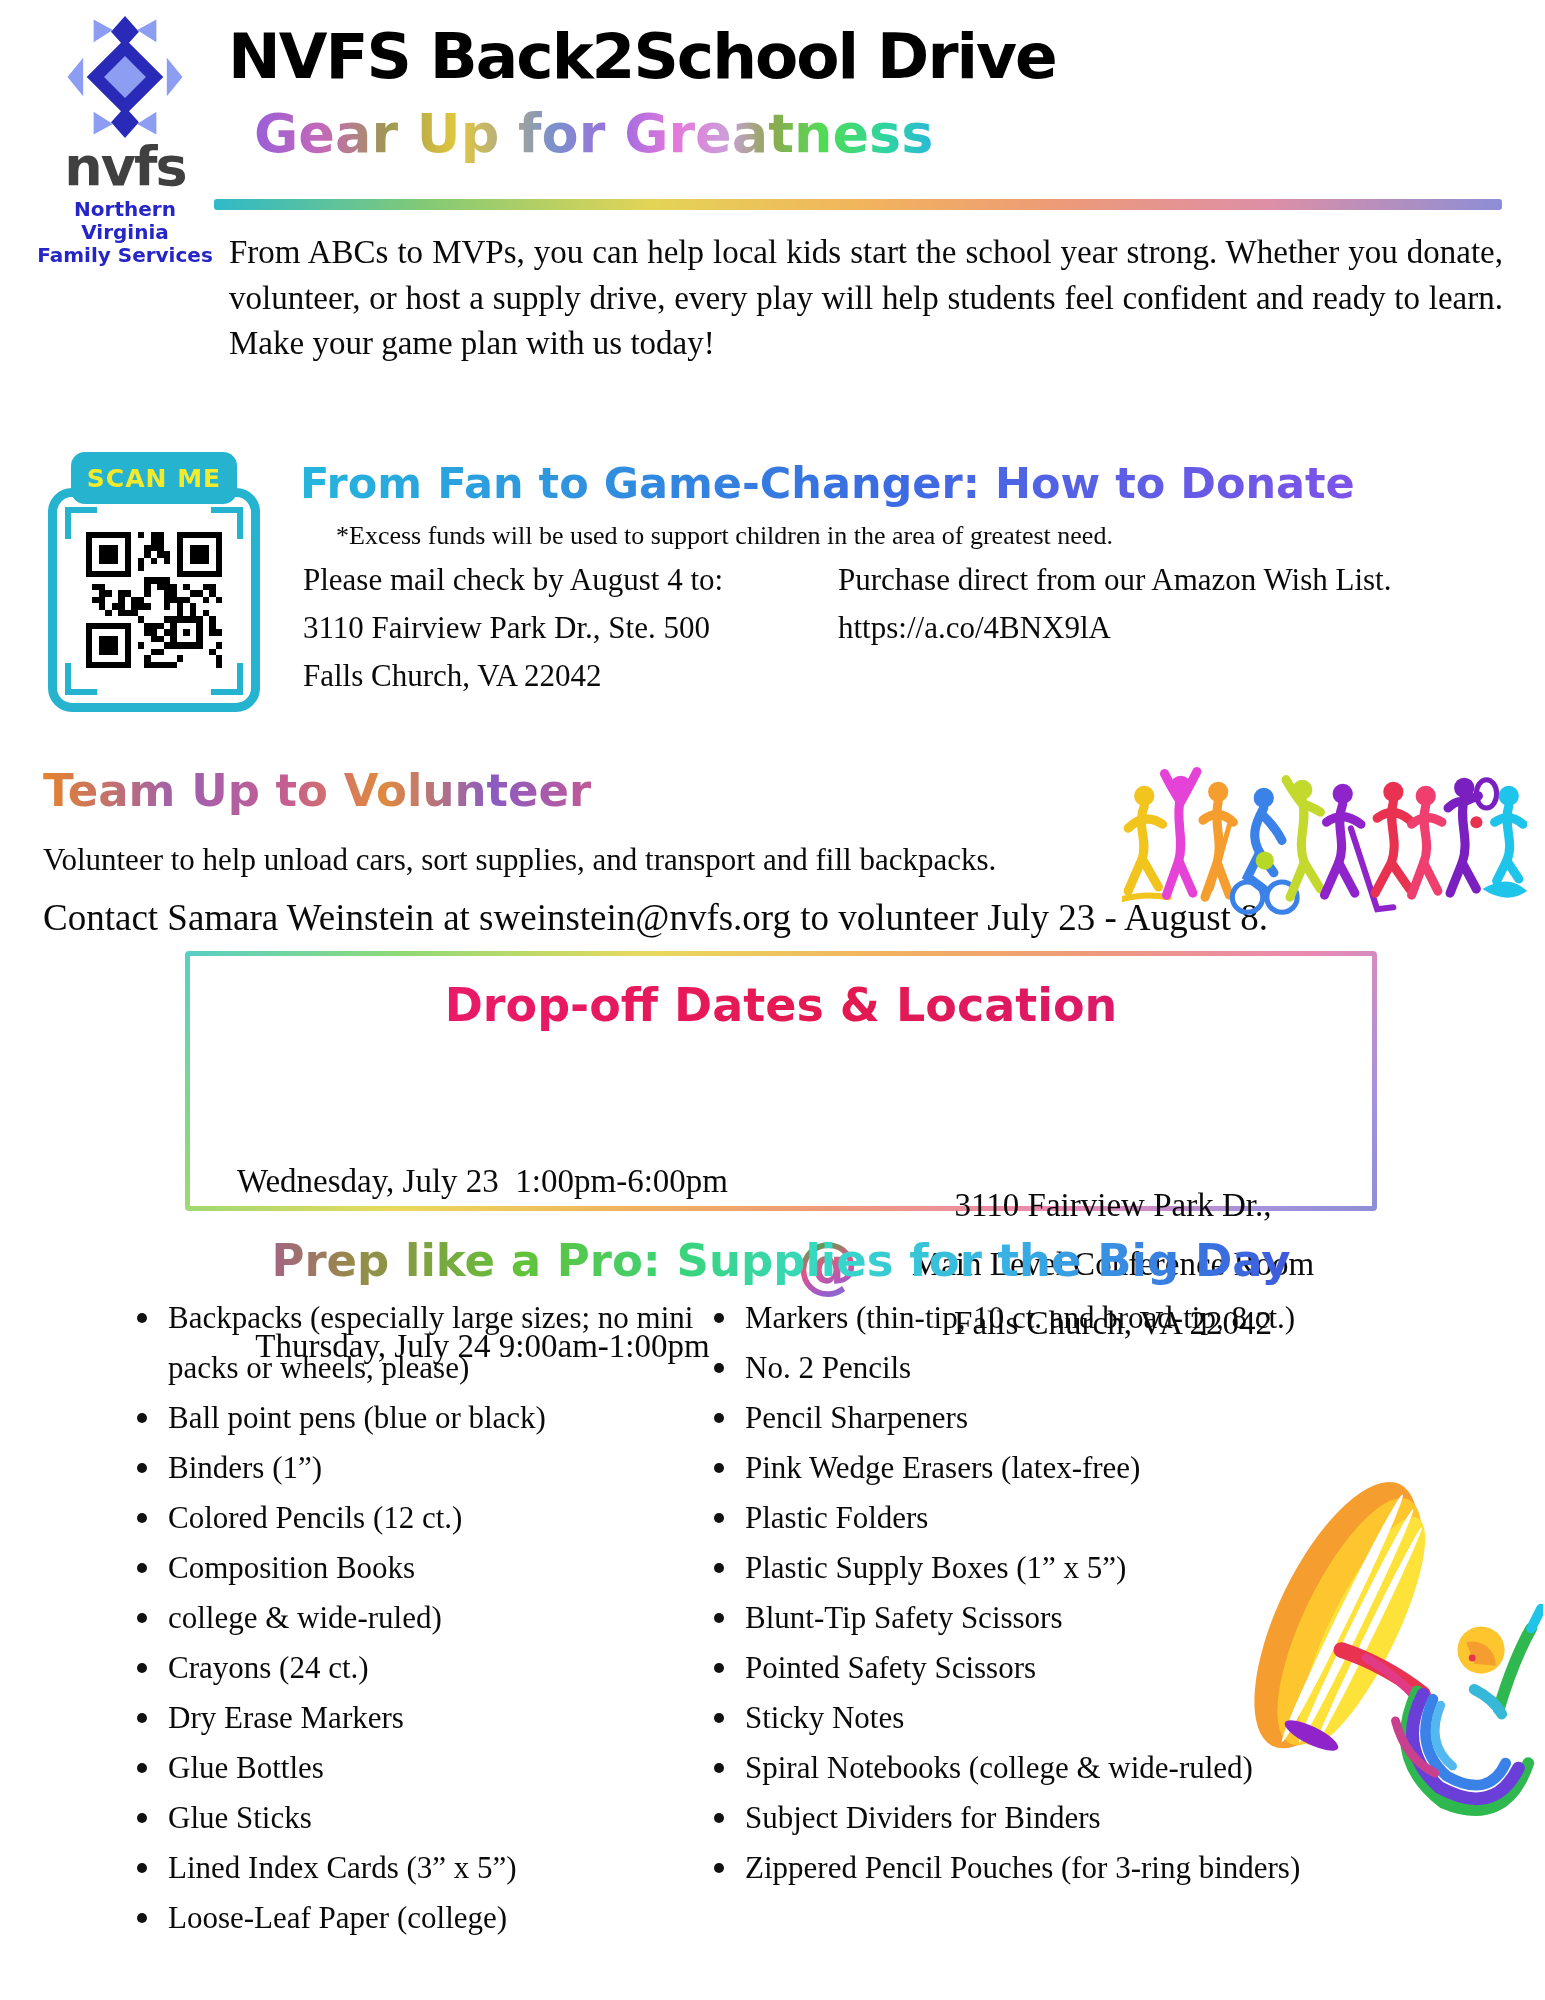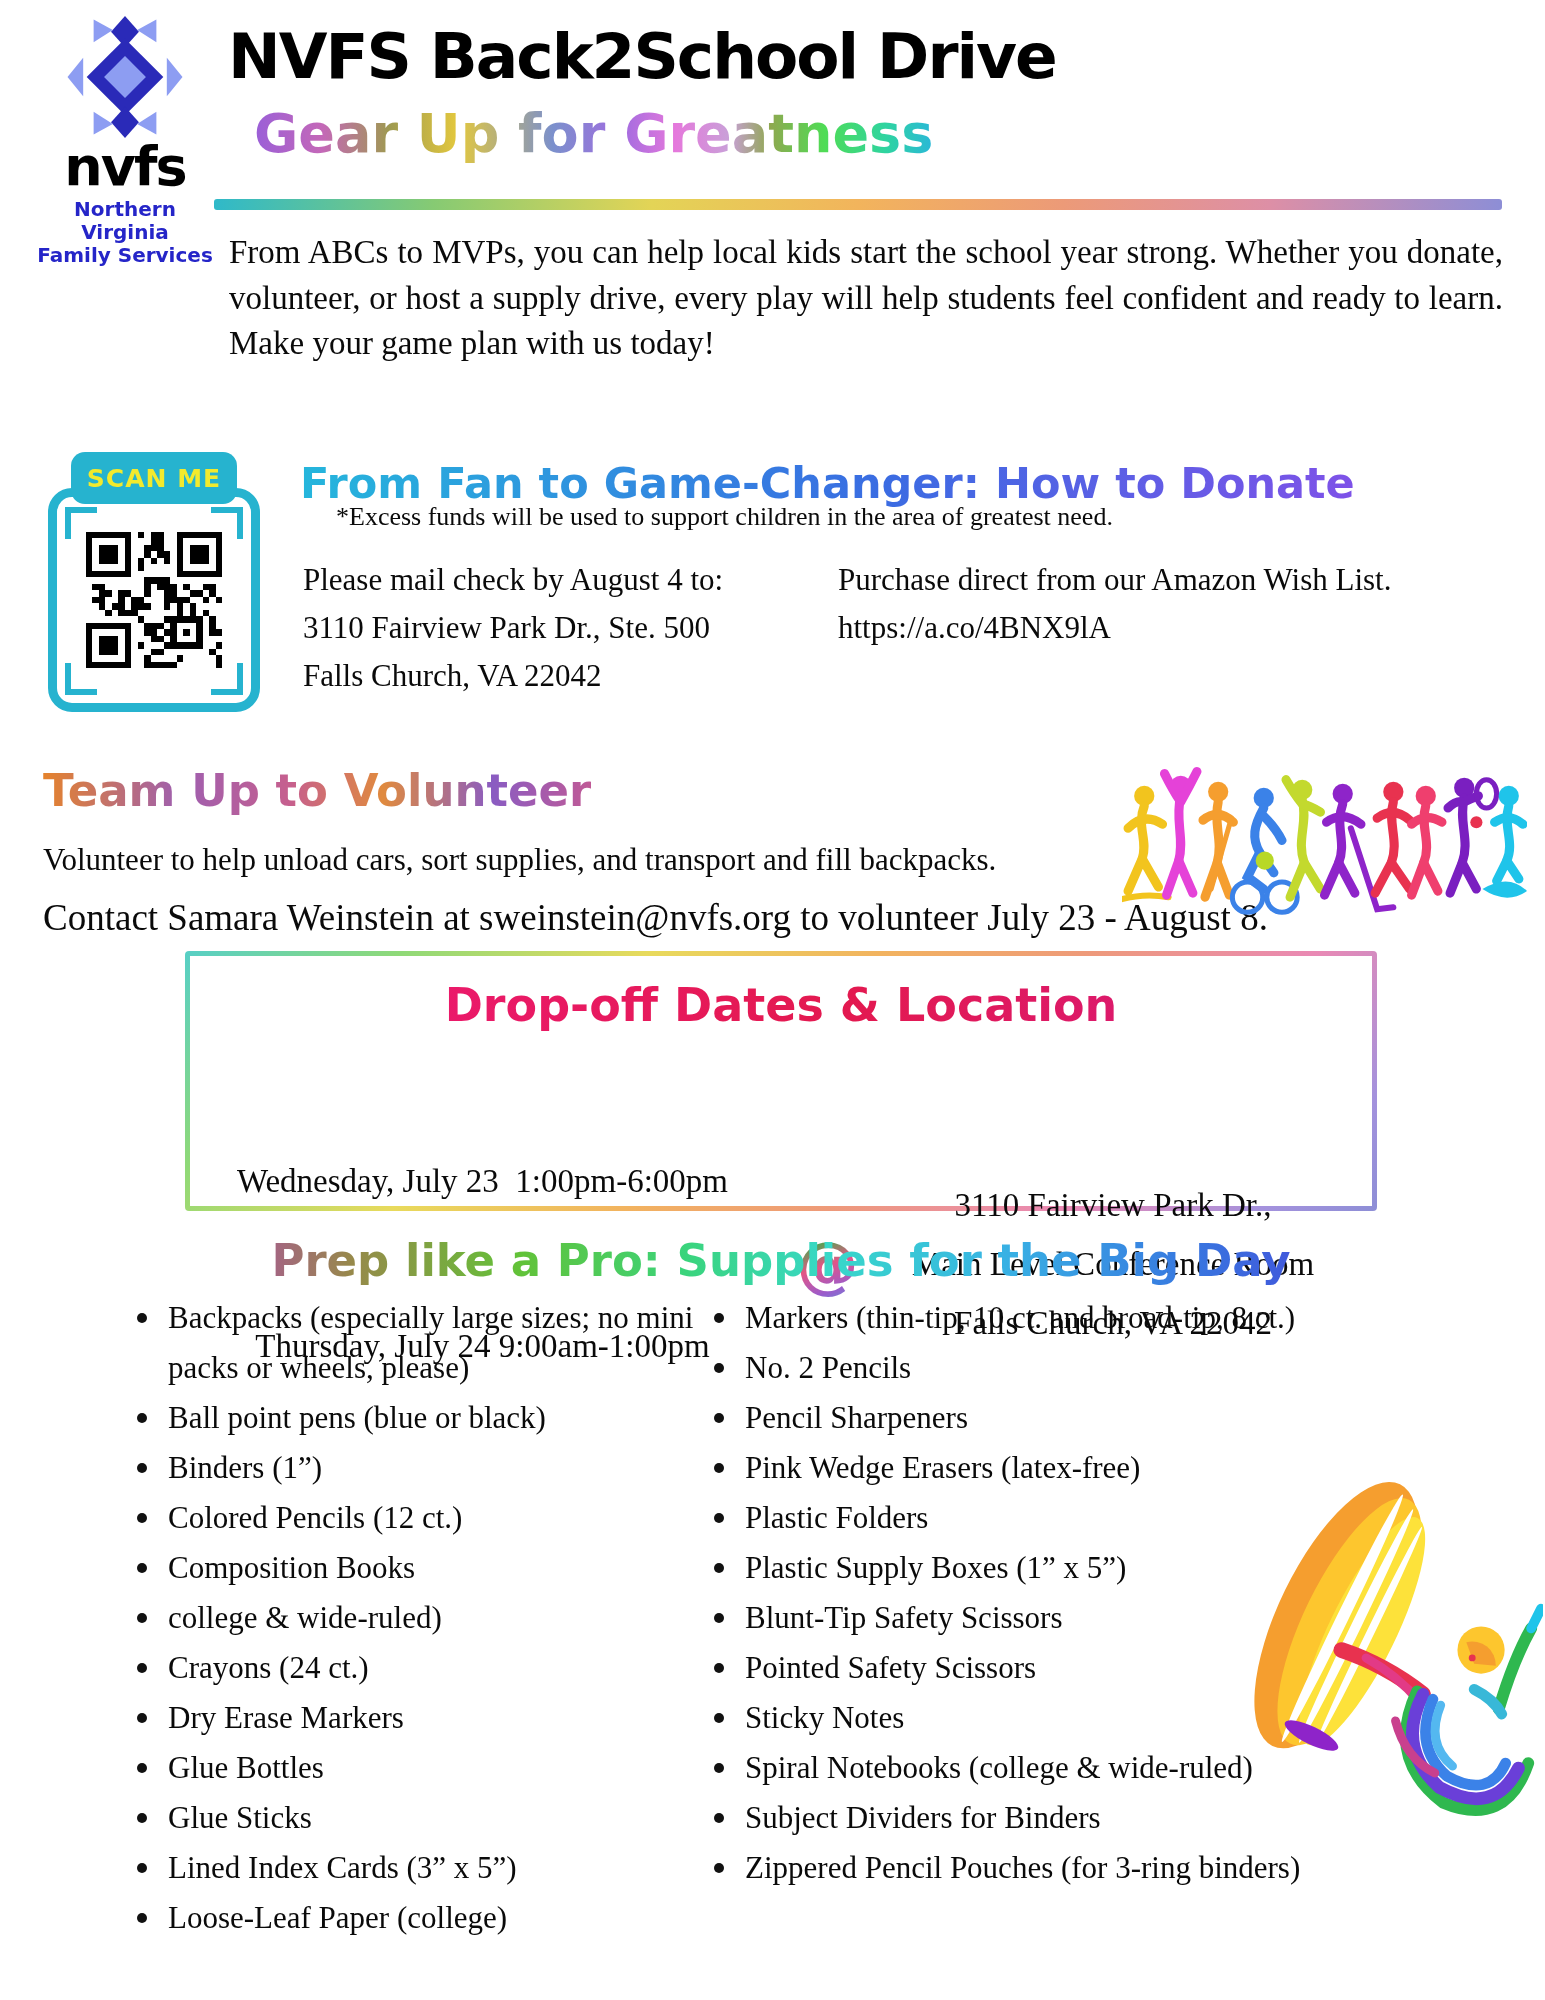--- a/index.html
+++ b/index.html
@@ -4,21 +4,21 @@
 <style>
   html,body{margin:0;padding:0;background:#e8e8e8;}
   .page{position:relative;width:1545px;height:2000px;background:#ffffff;overflow:hidden;
         font-family:"Liberation Serif", serif;color:#0a0a0a;margin:0 auto;}
   .abs{position:absolute;}
 
   
   .logo-block{left:30px;top:14px;width:190px;text-align:center;}
   .logo-block svg{display:block;margin:0 auto;width:122px;height:126px;}
   .logo-word{font-family:"DejaVu Sans", sans-serif;font-weight:bold;font-size:54px;line-height:1;
-             color:#000000;letter-spacing:-2px;margin-top:0px;}
+             color:#404040;letter-spacing:-2px;margin-top:0px;}
   .logo-org{font-family:"DejaVu Sans", sans-serif;font-weight:bold;font-size:20px;line-height:1.15;
             color:#2525c8;margin-top:4px;}
   .page-title{left:228px;top:20px;font-family:"DejaVu Sans", sans-serif;font-weight:bold;
               font-size:63px;letter-spacing:-2px;color:#000;}
   .gtext{-webkit-background-clip:text;background-clip:text;color:transparent;}
   .page-subtitle{left:254px;top:102px;font-family:"DejaVu Sans", sans-serif;font-weight:bold;
                  font-size:54px;letter-spacing:0px;
                  background-image:linear-gradient(90deg,#9a5fd8 0%,#c468b8 10%,#9e9a50 20%,
                  #e3c83e 30%,#7b90cc 44%,#a06ce0 54%,#e578dc 62%,#c9a0d8 70%,#8fa850 76%,
                  #4fdc55 84%,#2fd4a0 93%,#2ab8d8 100%);}
@@ -39,21 +39,21 @@
   .qc{position:absolute;width:26px;height:26px;border:0 solid #26b3cf;}
   .qc.tl{left:8px;top:10px;border-left-width:6px;border-top-width:6px;}
   .qc.tr{right:8px;top:10px;border-right-width:6px;border-top-width:6px;}
   .qc.bl{left:8px;bottom:8px;border-left-width:6px;border-bottom-width:6px;}
   .qc.br{right:8px;bottom:8px;border-right-width:6px;border-bottom-width:6px;}
 
   
   .donate-heading{left:300px;top:458px;font-family:"DejaVu Sans", sans-serif;font-weight:bold;
                   font-size:43px;
                   background-image:linear-gradient(90deg,#25b6dc 0%,#3a6ce2 55%,#7e52e8 100%);}
-  .donate-note{left:336px;top:502px;font-size:26px;}
+  .donate-note{left:336px;top:521px;font-size:26px;}
   .col-text{font-size:31px;line-height:48px;}
   .mail-col{left:303px;top:556px;}
   .amazon-col{left:838px;top:556px;}
 
   
   .vol-heading{left:43px;top:764px;font-family:"DejaVu Sans", sans-serif;font-weight:bold;
                font-size:45px;
                background-image:linear-gradient(90deg,#e5832c 0%,#9e5fb0 25%,#c65f8e 45%,
                #e08a3e 62%,#8a5cc2 82%,#c05a96 100%);}
   .vol-line1{left:43px;top:842px;font-size:31px;}

